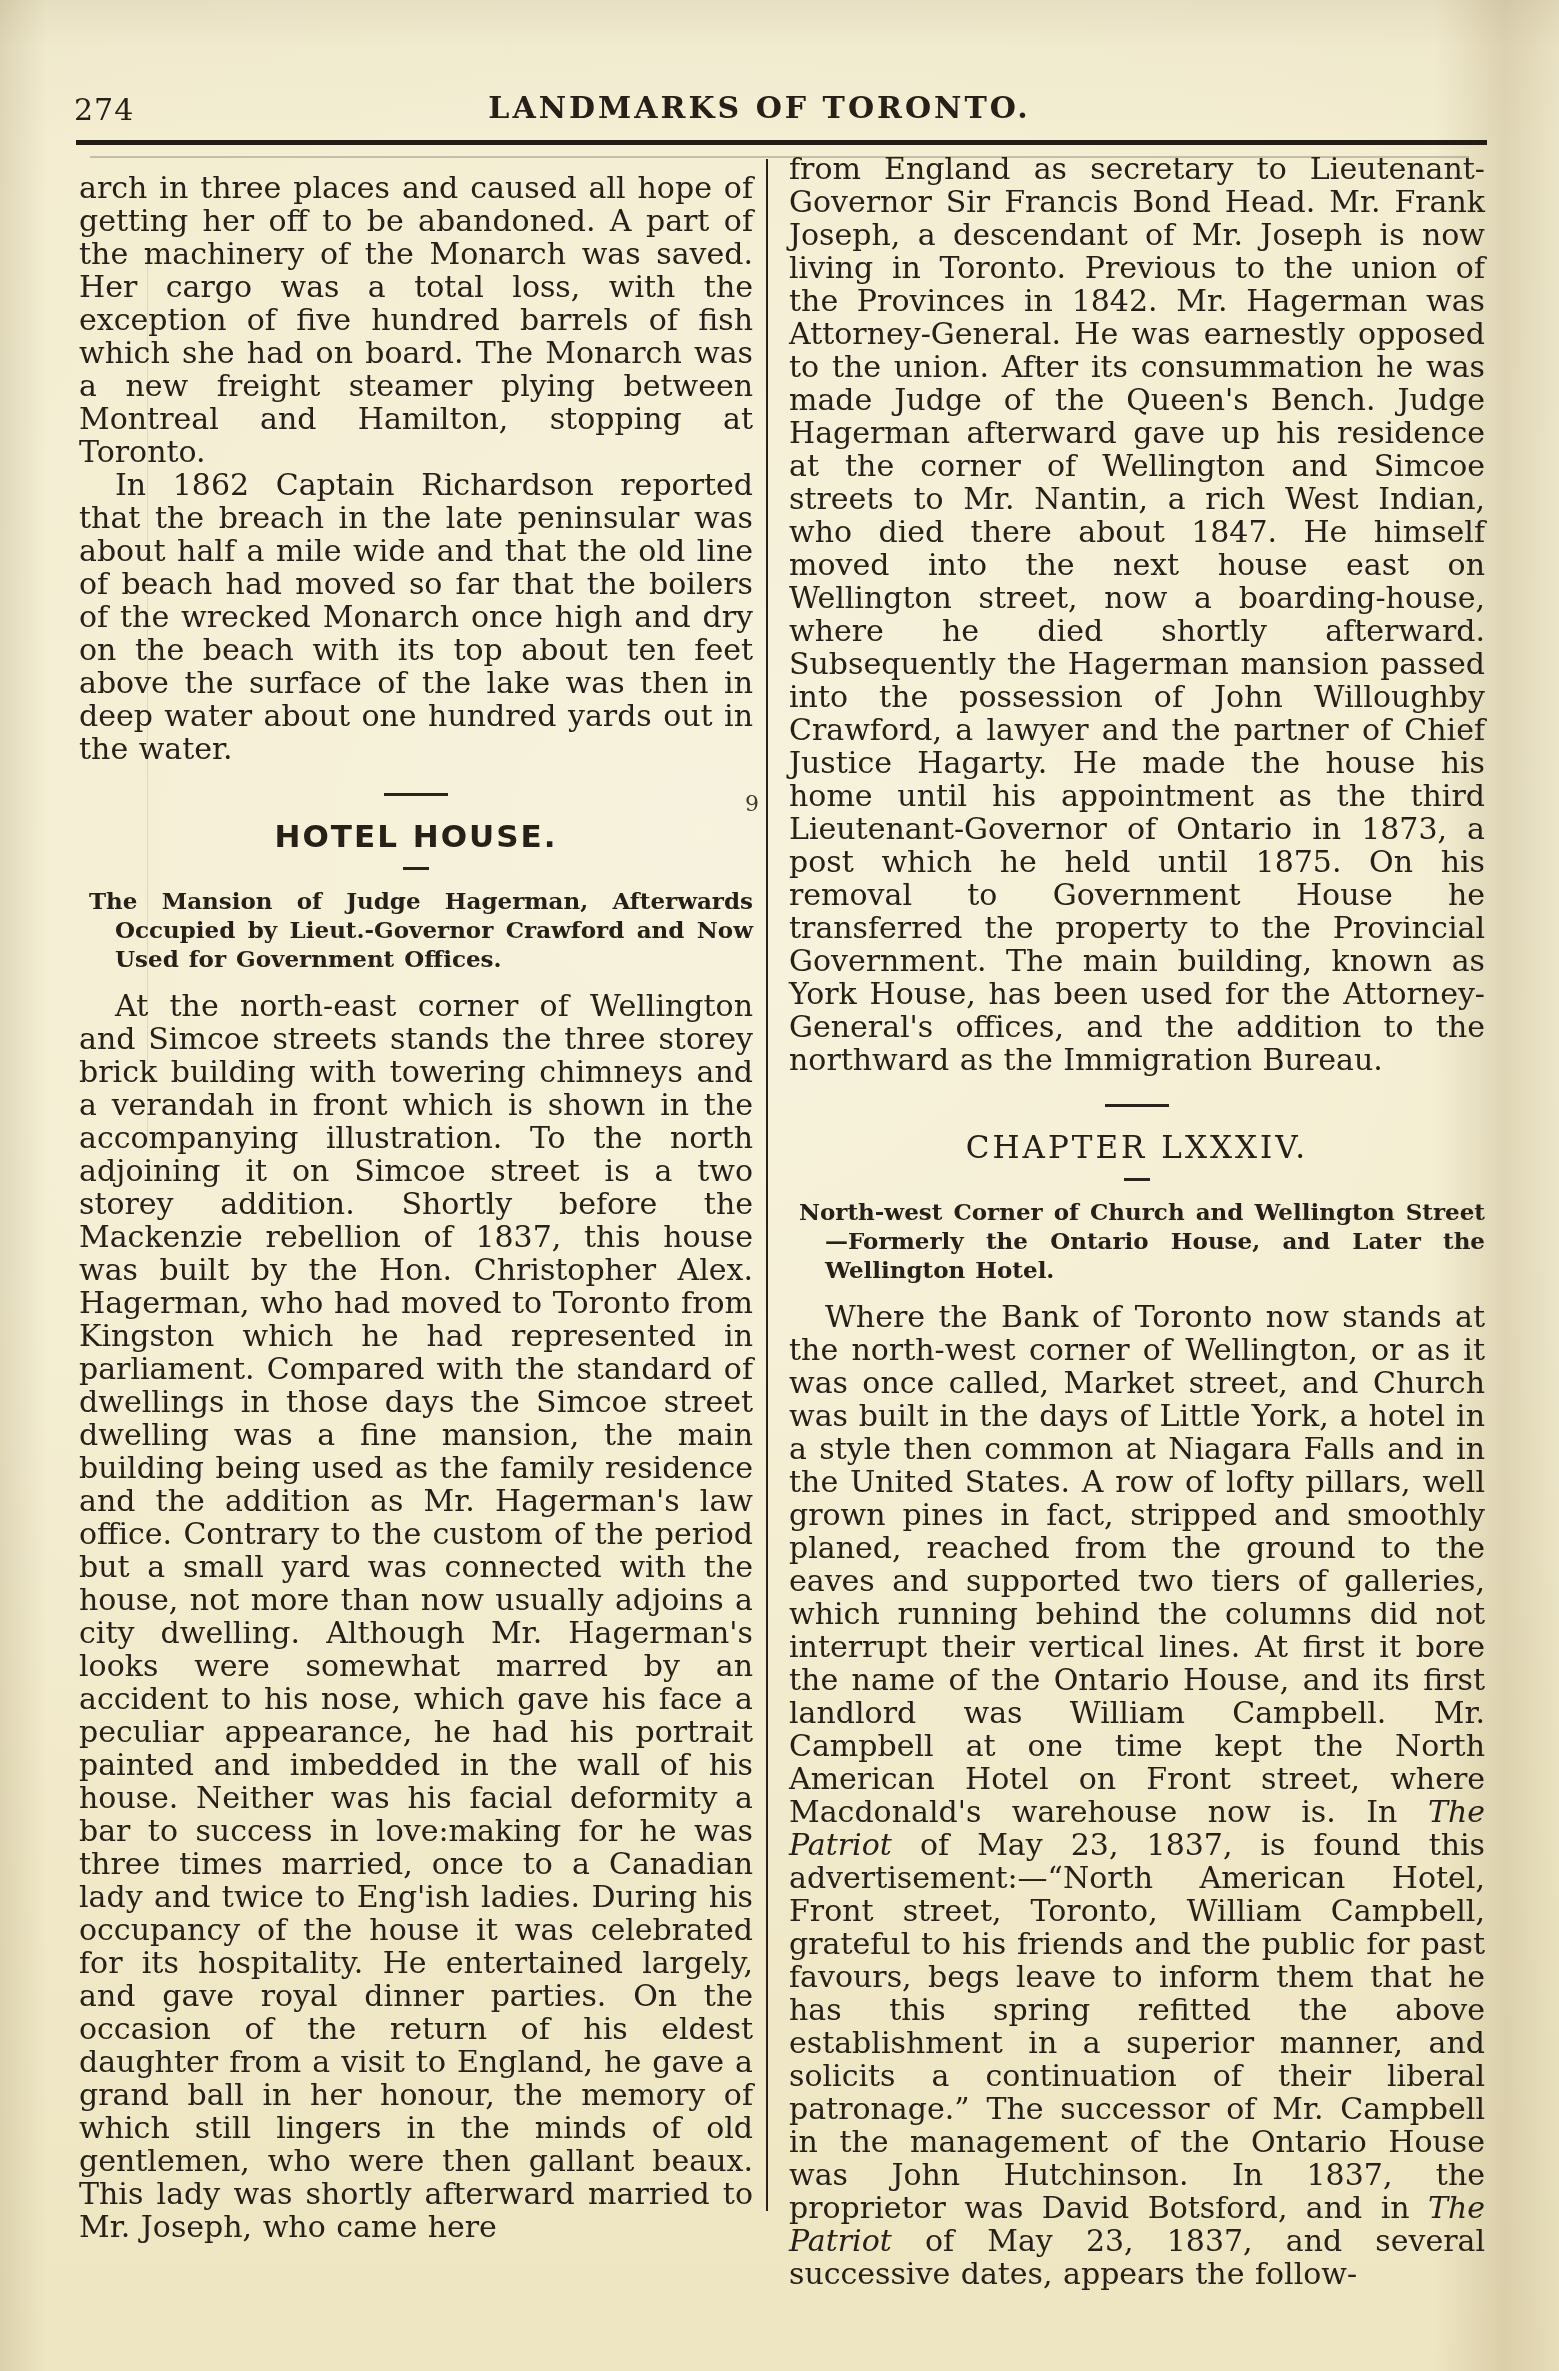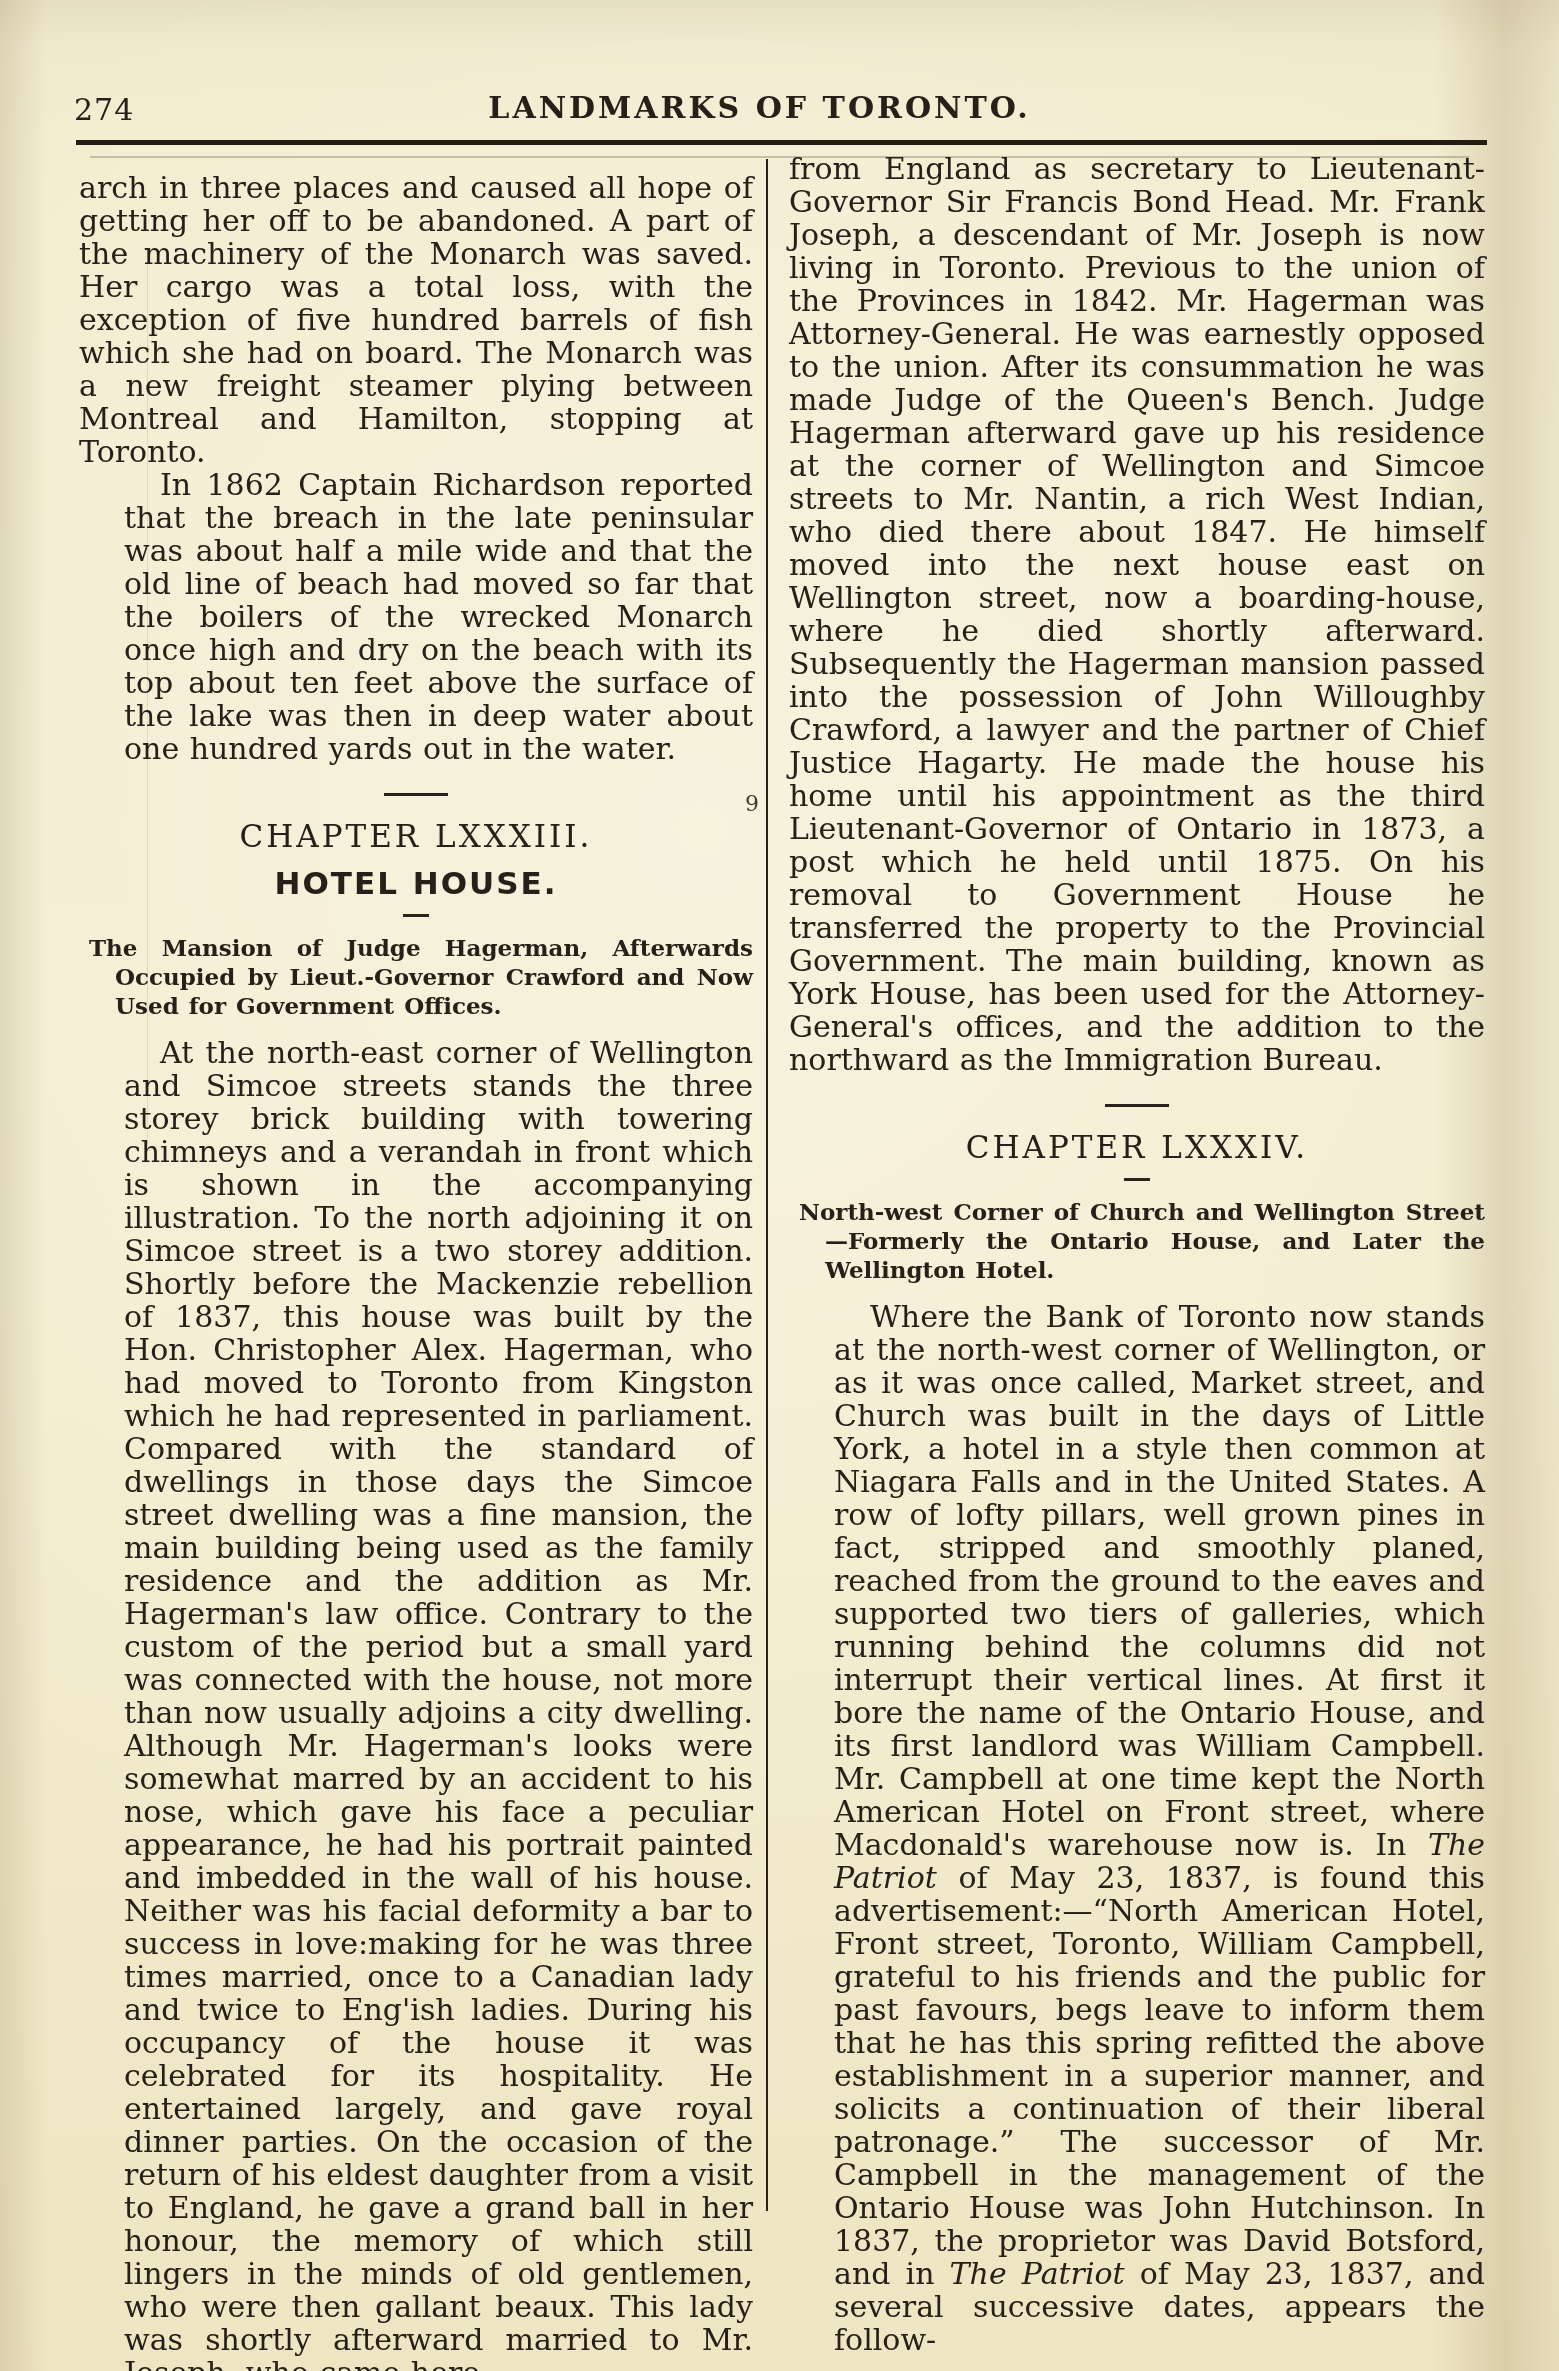--- a/index.html
+++ b/index.html
@@ -42,21 +42,21 @@
   }
   
   .column-divider {
     position:absolute; left:766px; top:159px; width:2px; height:2052px;
     background:#29221a;
   }
   .col { position:absolute; text-align:justify; }
   .col-left  { left:79px;  top:171px; width:674px; }
   .col-right { left:789px; top:152px; width:696px; }
   p { margin:0; font-size:30px; line-height:33px; word-spacing:1px; }
-  p.indent { text-indent:36px;margin-left:45px; }
+  p.indent { text-indent:36px; }
   p.noindent { text-indent:0; }
   
   .sep-long {
     width:64px; height:0; border-top:3px solid #2a231b;
     margin:28px auto 24px auto;
   }
   .sep-short {
     width:26px; height:0; border-top:3px solid #2a231b;
     margin:14px auto 16px auto;
   }
@@ -96,21 +96,20 @@
   <div class="column-divider"></div>
 
   <div class="stray-mark">9</div>
 
   <div class="col col-left">
     <p class="noindent gap-after">arch in three places and caused all hope of getting her off to be abandoned. A part of the machinery of the Monarch was saved. Her cargo was a total loss, with the exception of five hundred barrels of fish which she had on board. The Monarch was a new freight steamer plying between Montreal and Hamilton, stopping at Toronto.</p>
     <p class="indent">In 1862 Captain Richardson reported that the breach in the late peninsular was about half a mile wide and that the old line of beach had moved so far that the boilers of the wrecked Monarch once high and dry on the beach with its top about ten feet above the surface of the lake was then in deep water about one hundred yards out in the water.</p>
 
     <div class="sep-long"></div>
 
-    <p class="chapter-heading">CHAPTER LXXXIII.</p>
     <p class="chapter-title-sans">HOTEL HOUSE.</p>
     <div class="sep-short"></div>
 
     <p class="synopsis">The Mansion of Judge Hagerman, Afterwards Occupied by Lieut.-Governor Crawford and Now Used for Government Offices.</p>
 
     <p class="indent">At the north-east corner of Wellington and Simcoe streets stands the three storey brick building with towering chimneys and a verandah in front which is shown in the accompanying illustration. To the north adjoining it on Simcoe street is a two storey addition. Shortly before the Mackenzie rebellion of 1837, this house was built by the Hon. Christopher Alex. Hagerman, who had moved to Toronto from Kingston which he had represented in parliament. Compared with the standard of dwellings in those days the Simcoe street dwelling was a fine mansion, the main building being used as the family residence and the addition as Mr. Hagerman's law office. Contrary to the custom of the period but a small yard was connected with the house, not more than now usually adjoins a city dwelling. Although Mr. Hagerman's looks were somewhat marred by an accident to his nose, which gave his face a peculiar appearance, he had his portrait painted and imbedded in the wall of his house. Neither was his facial deformity a bar to success in love:making for he was three times married, once to a Canadian lady and twice to Eng'ish ladies. During his occupancy of the house it was celebrated for its hospitality. He entertained largely, and gave royal dinner parties. On the occasion of the return of his eldest daughter from a visit to England, he gave a grand ball in her honour, the memory of which still lingers in the minds of old gentlemen, who were then gallant beaux. This lady was shortly afterward married to Mr. Joseph, who came here</p>
   </div>
 
   <div class="col col-right">
     <p class="noindent">from England as secretary to Lieutenant-Governor Sir Francis Bond Head. Mr. Frank Joseph, a descendant of Mr. Joseph is now living in Toronto. Previous to the union of the Provinces in 1842. Mr. Hagerman was Attorney-General. He was earnestly opposed to the union. After its consummation he was made Judge of the Queen's Bench. Judge Hagerman afterward gave up his residence at the corner of Wellington and Simcoe streets to Mr. Nantin, a rich West Indian, who died there about 1847. He himself moved into the next house east on Wellington street, now a boarding-house, where he died shortly afterward. Subsequently the Hagerman mansion passed into the possession of John Willoughby Crawford, a lawyer and the partner of Chief Justice Hagarty. He made the house his home until his appointment as the third Lieutenant-Governor of Ontario in 1873, a post which he held until 1875. On his removal to Government House he transferred the property to the Provincial Government. The main building, known as York House, has been used for the Attorney-General's offices, and the addition to the northward as the Immigration Bureau.</p>

